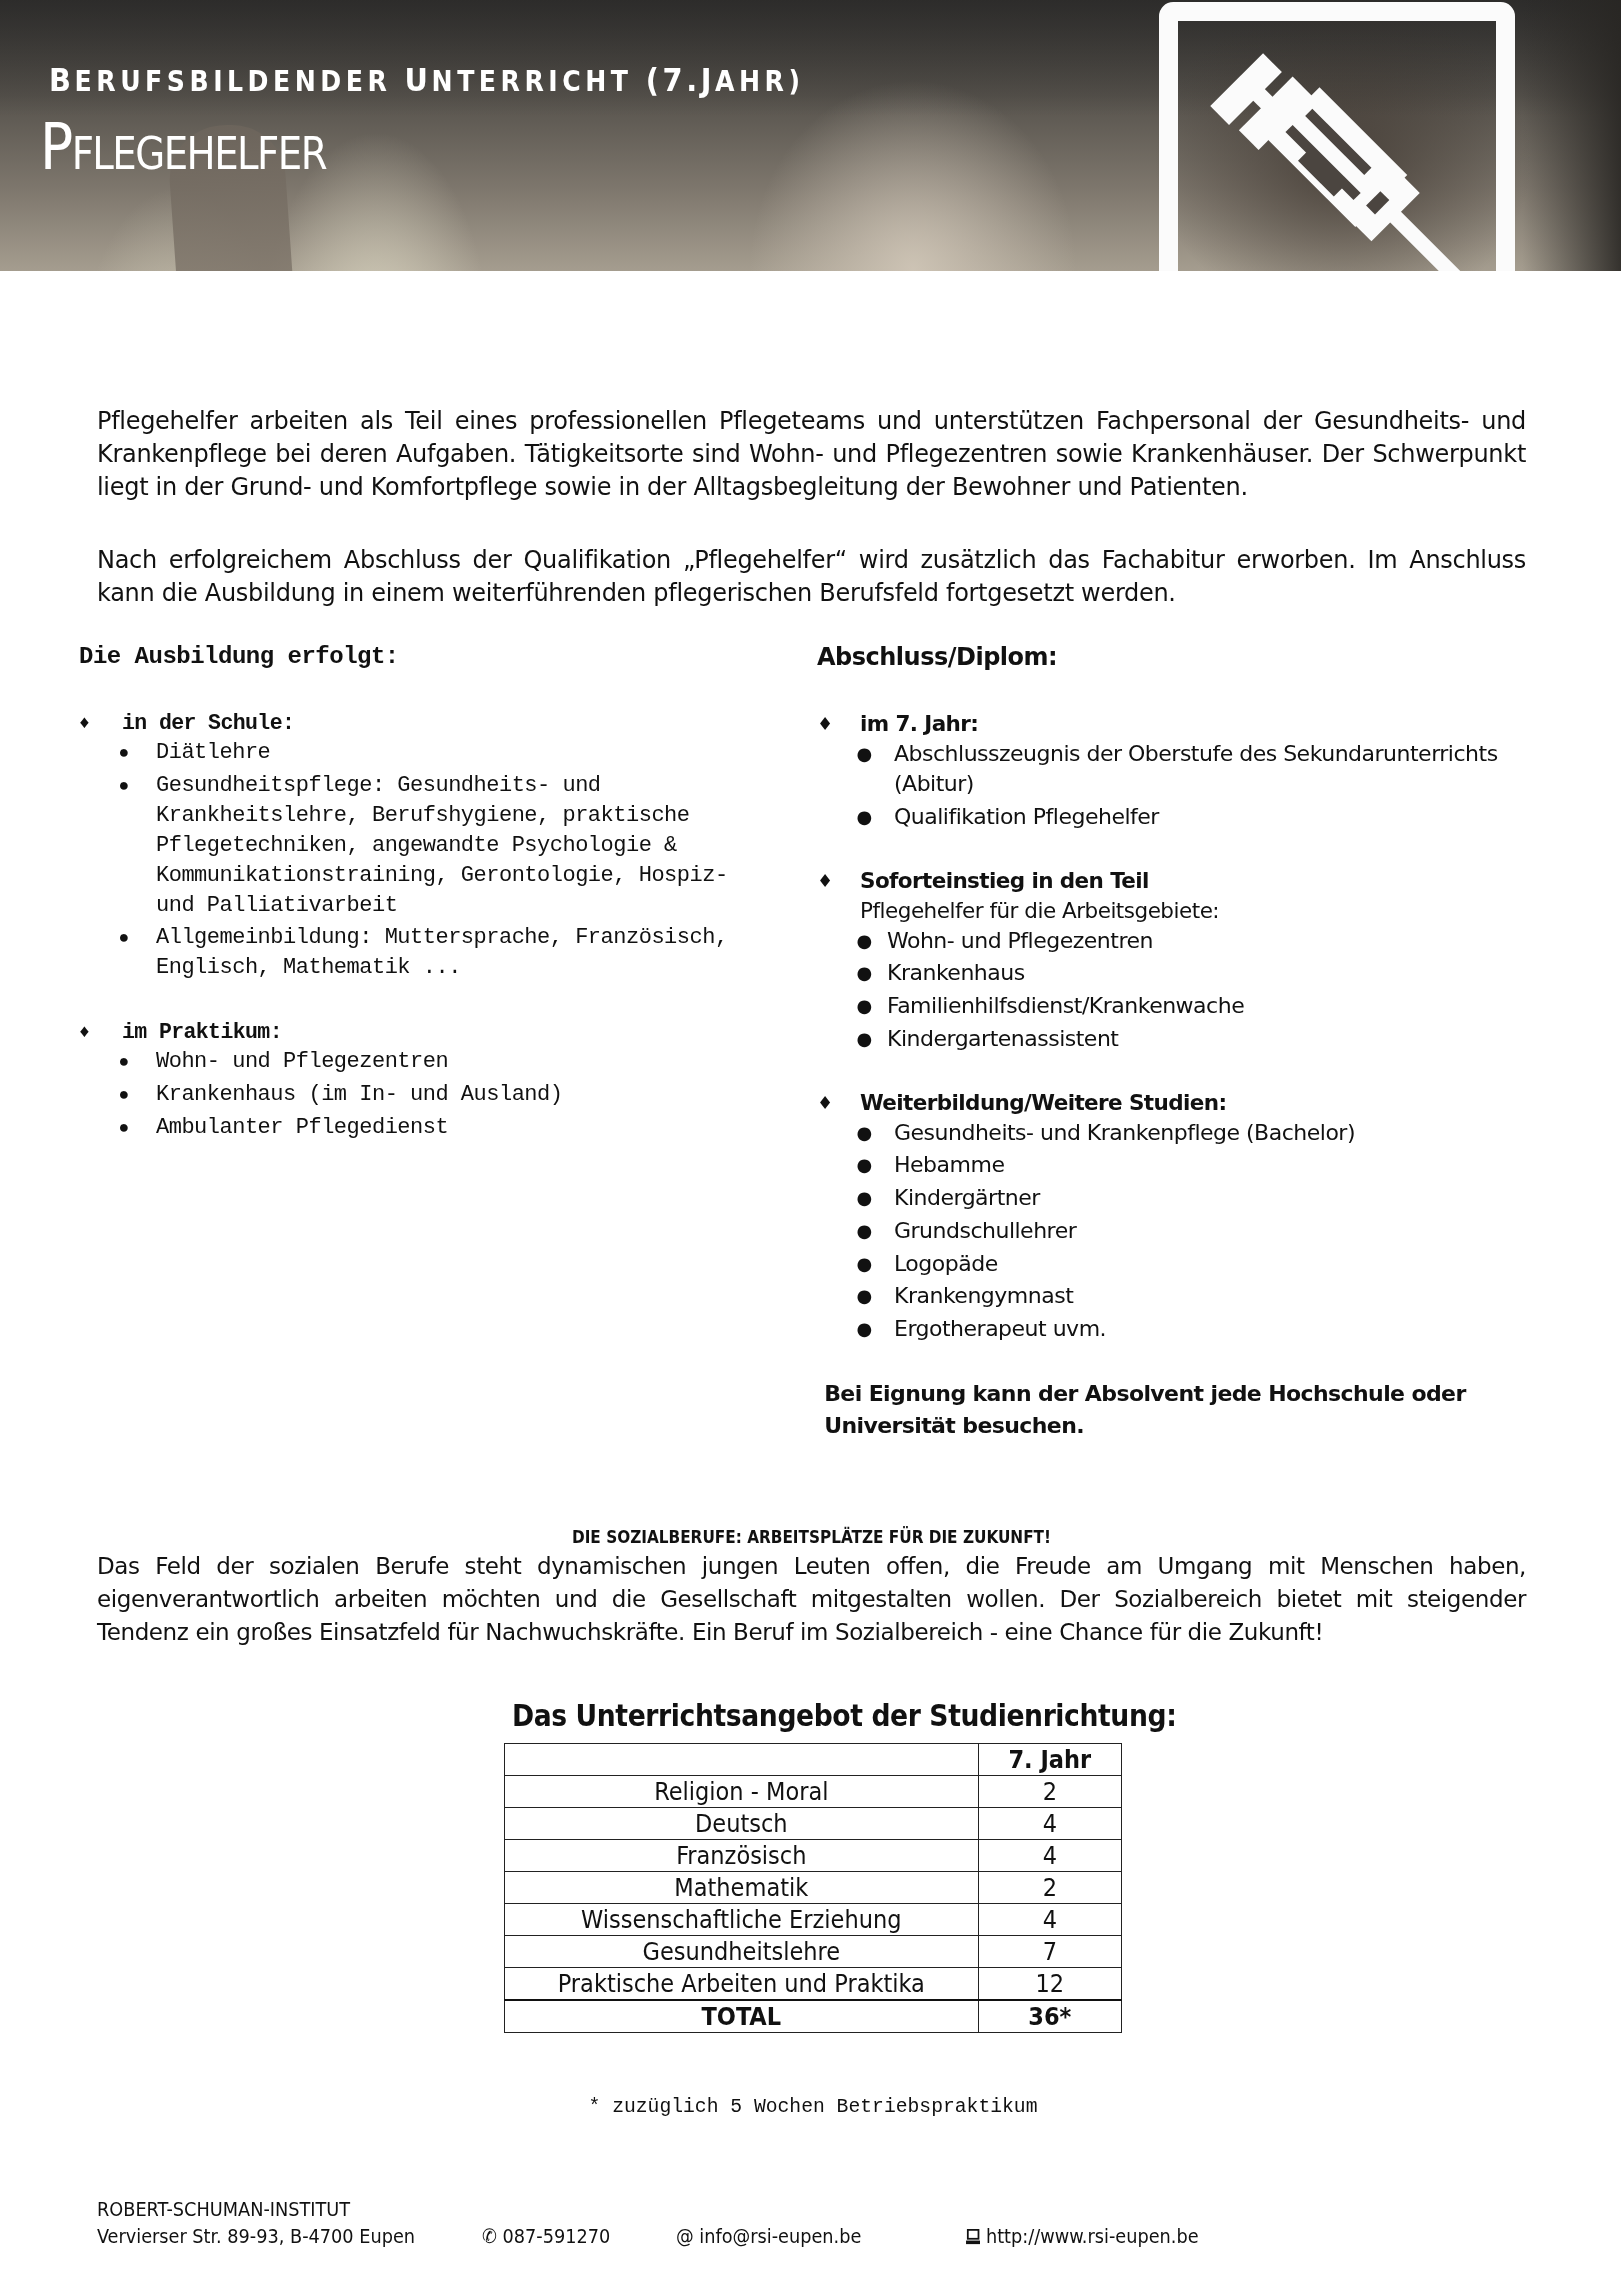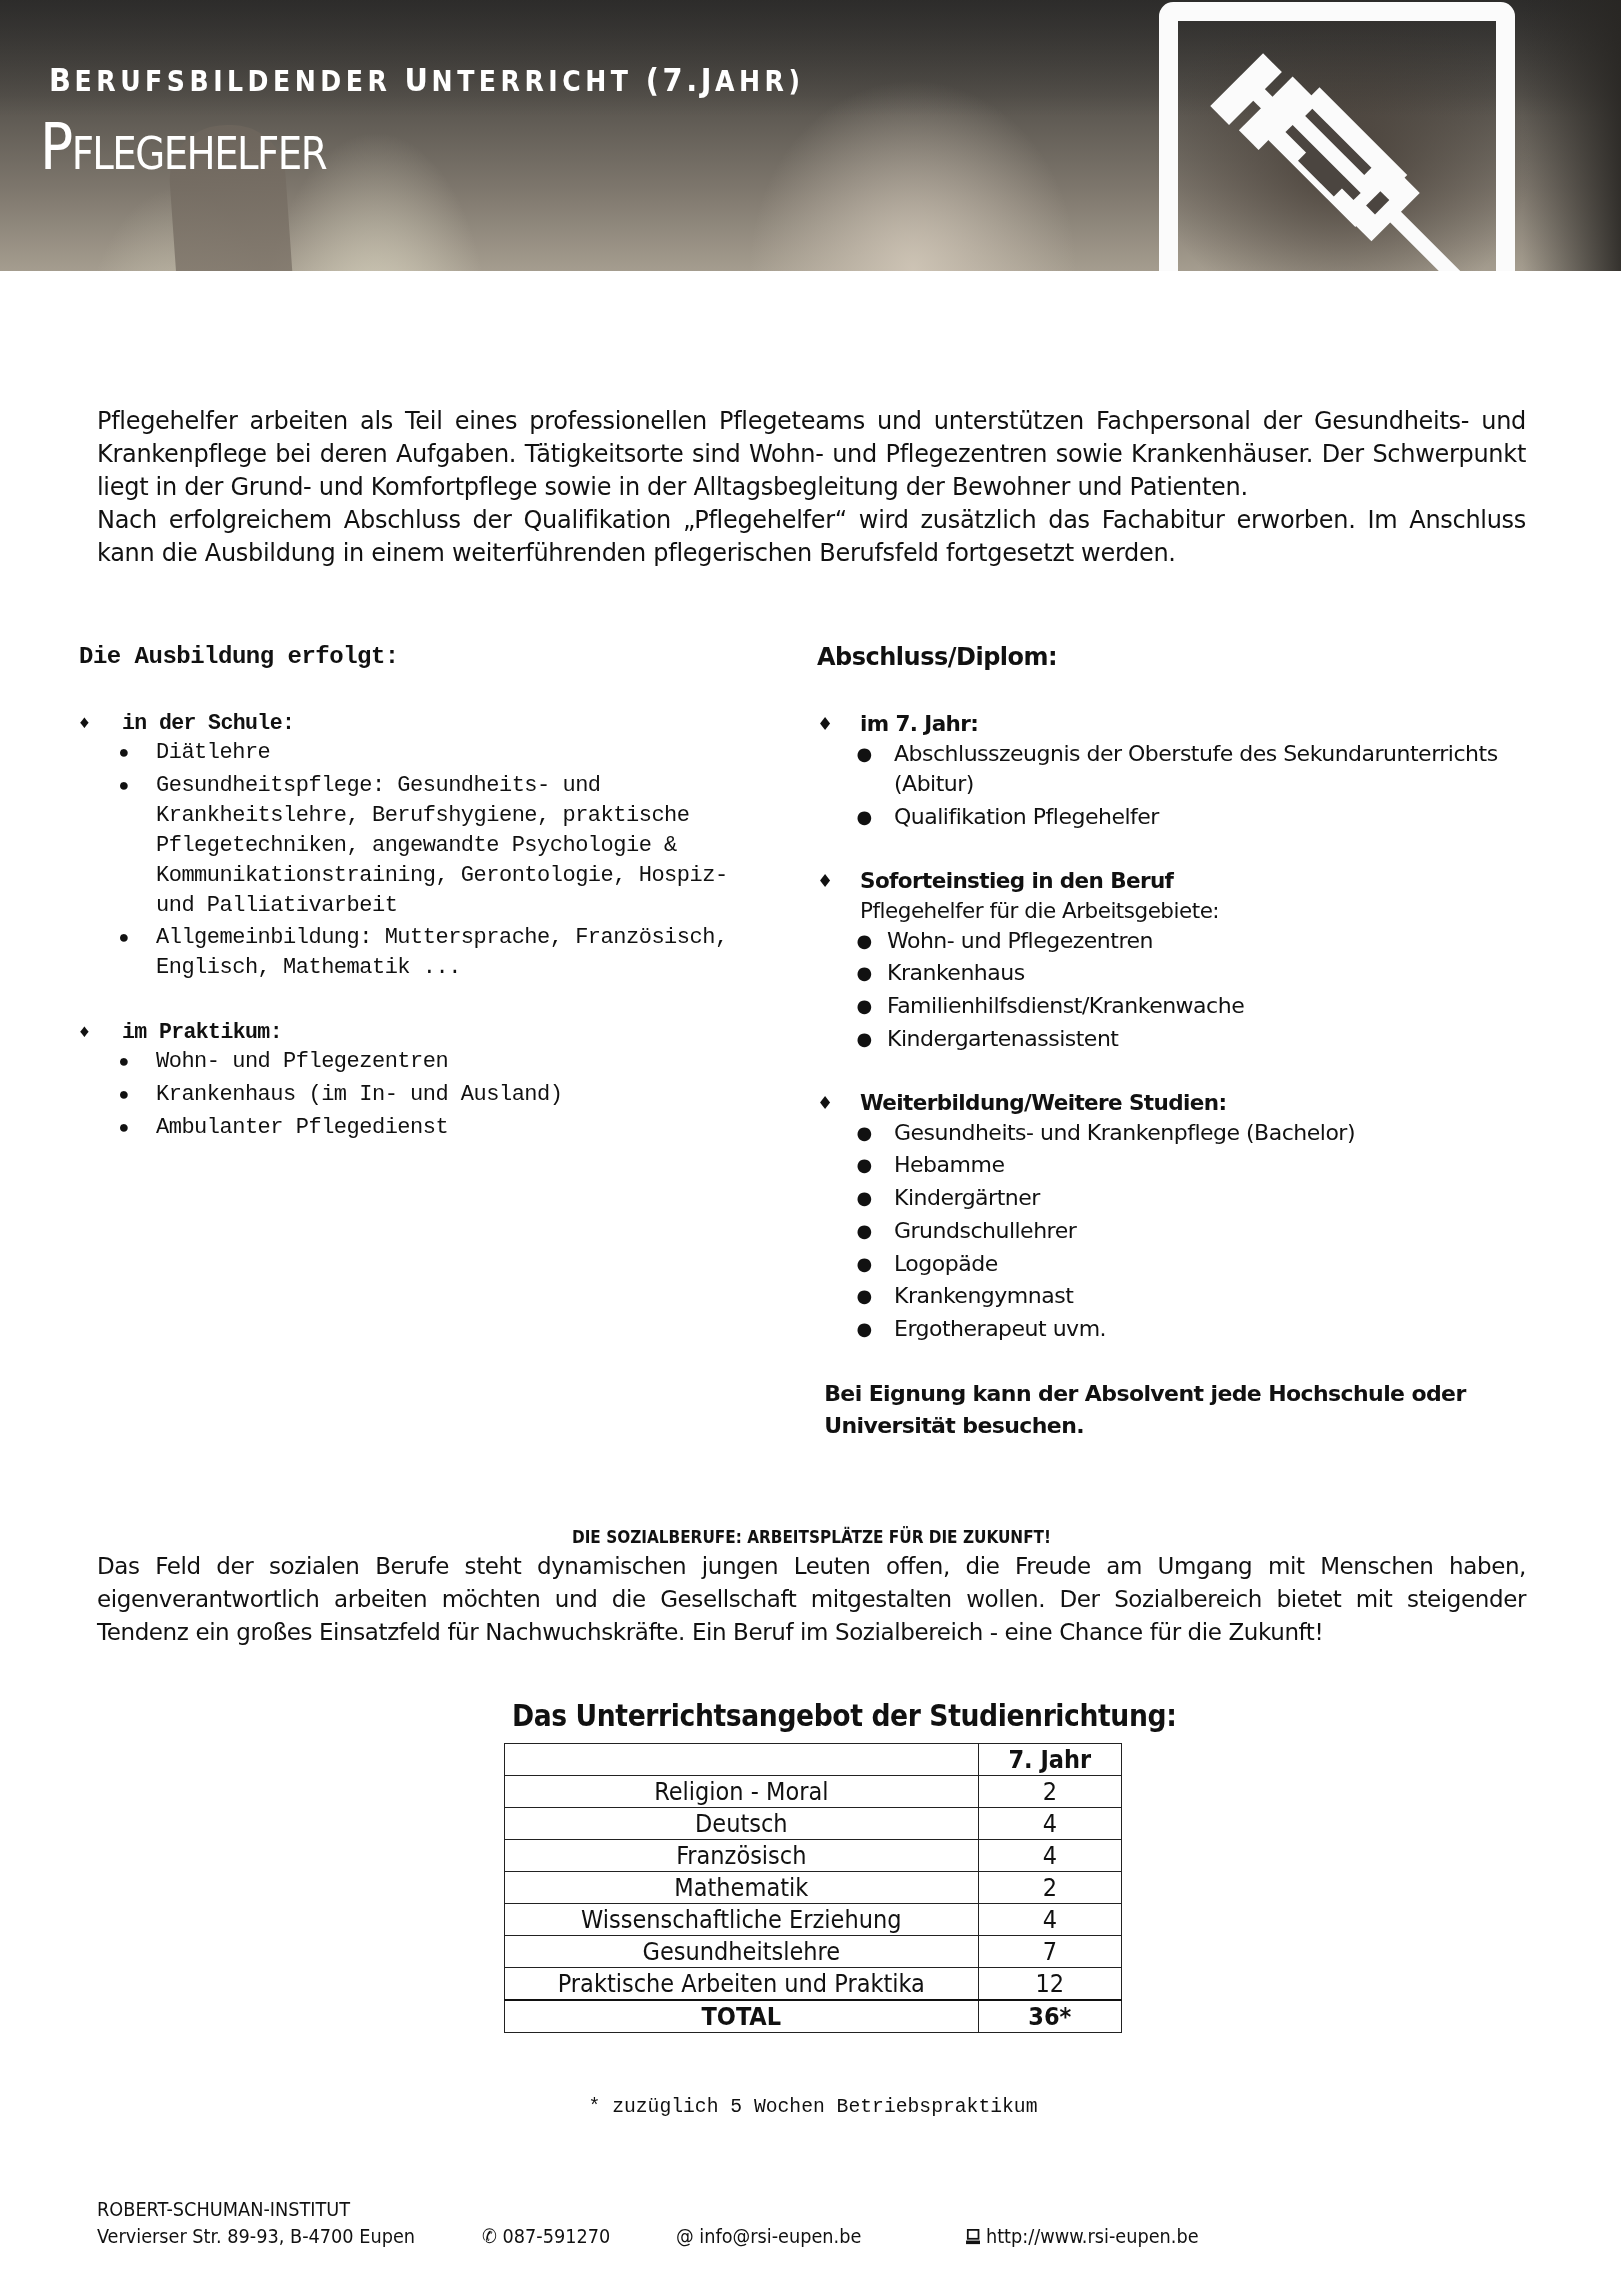--- a/index.html
+++ b/index.html
@@ -20,21 +20,21 @@
   .kicker { position: absolute; left: 49px; top: 61px; color: #fff; font-family: "DejaVu Sans Condensed", "DejaVu Sans", sans-serif; font-weight: bold; font-size: 28px; letter-spacing: 4.5px; font-variant: small-caps; white-space: nowrap; }
   .kicker .cap { font-size: 32px; letter-spacing: 3.6px; }
   .title { position: absolute; left: 40px; top: 115px; color: #fff; font-family: "DejaVu Sans", sans-serif; font-size: 64px; font-variant: small-caps; letter-spacing: -1.8px; line-height: 1; white-space: nowrap; transform: scaleX(0.86); transform-origin: left top; }
 
   .icon-frame { position: absolute; left: 1159px; top: 1.8px; width: 356px; height: 356px; box-sizing: border-box; border: 19.7px solid #fbfbfb; border-radius: 14.3px; }
   .icon-frame svg { position: absolute; left: 0; top: 0; width: 317px; height: 317px; }
 
   
   .intro { position: absolute; left: 97px; top: 405px; width: 1429px; font-family: "DejaVu Sans", sans-serif; font-size: 24px; line-height: 33px; text-align: justify; letter-spacing: -0.3px; }
   .intro p { margin: 0; }
-  .intro p.last { text-align-last: left; }
+  .intro p.last { text-align-last: left; margin-top: 40px; }
 
   .col { position: absolute; font-family: "DejaVu Sans", sans-serif; }
   .col-left { left: 79px; top: 643px; width: 681px; font-family: Liberation Mono, monospace; }
   .col-right { left: 817px; top: 643px; width: 716px; }
   .sec-title { font-weight: bold; font-size: 24px; letter-spacing: -0.5px; margin: 0 0 38px 0; }
   .group { margin: 0 0 34px 0; }
   .group-head { position: relative; font-weight: bold; font-size: 21.5px; letter-spacing: -0.6px; line-height: 30px; padding-left: 43px; }
   .group-head .diamond { position: absolute; left: 0; top: 0; font-size: 18px; }
   .sub-line { font-size: 21.5px; line-height: 30px; padding-left: 43px; letter-spacing: -0.5px; }
   ul.items { list-style: none; margin: 0; padding: 0 0 0 36px; }
@@ -143,21 +143,21 @@
     </div>
     <ul class="items">
       <li><span class="dot">●</span><span>Abschlusszeugnis der Oberstufe des Sekundarunterrichts (Abitur)</span></li>
       <li><span class="dot">●</span><span>Qualifikation Pflegehelfer</span></li>
     </ul>
   </div>
 
   <div class="group">
     <div class="group-head">
       <span class="diamond">♦</span>
-      <span>Soforteinstieg in den Beruf</span>
+      <span>Soforteinstieg in den Teil</span>
     </div>
     <div class="sub-line">Pflegehelfer für die Arbeitsgebiete:</div>
     <ul class="items tight">
       <li><span class="dot">●</span><span>Wohn- und Pflegezentren</span></li>
       <li><span class="dot">●</span><span>Krankenhaus</span></li>
       <li><span class="dot">●</span><span>Familienhilfsdienst/Krankenwache</span></li>
       <li><span class="dot">●</span><span>Kindergartenassistent</span></li>
     </ul>
   </div>
 

